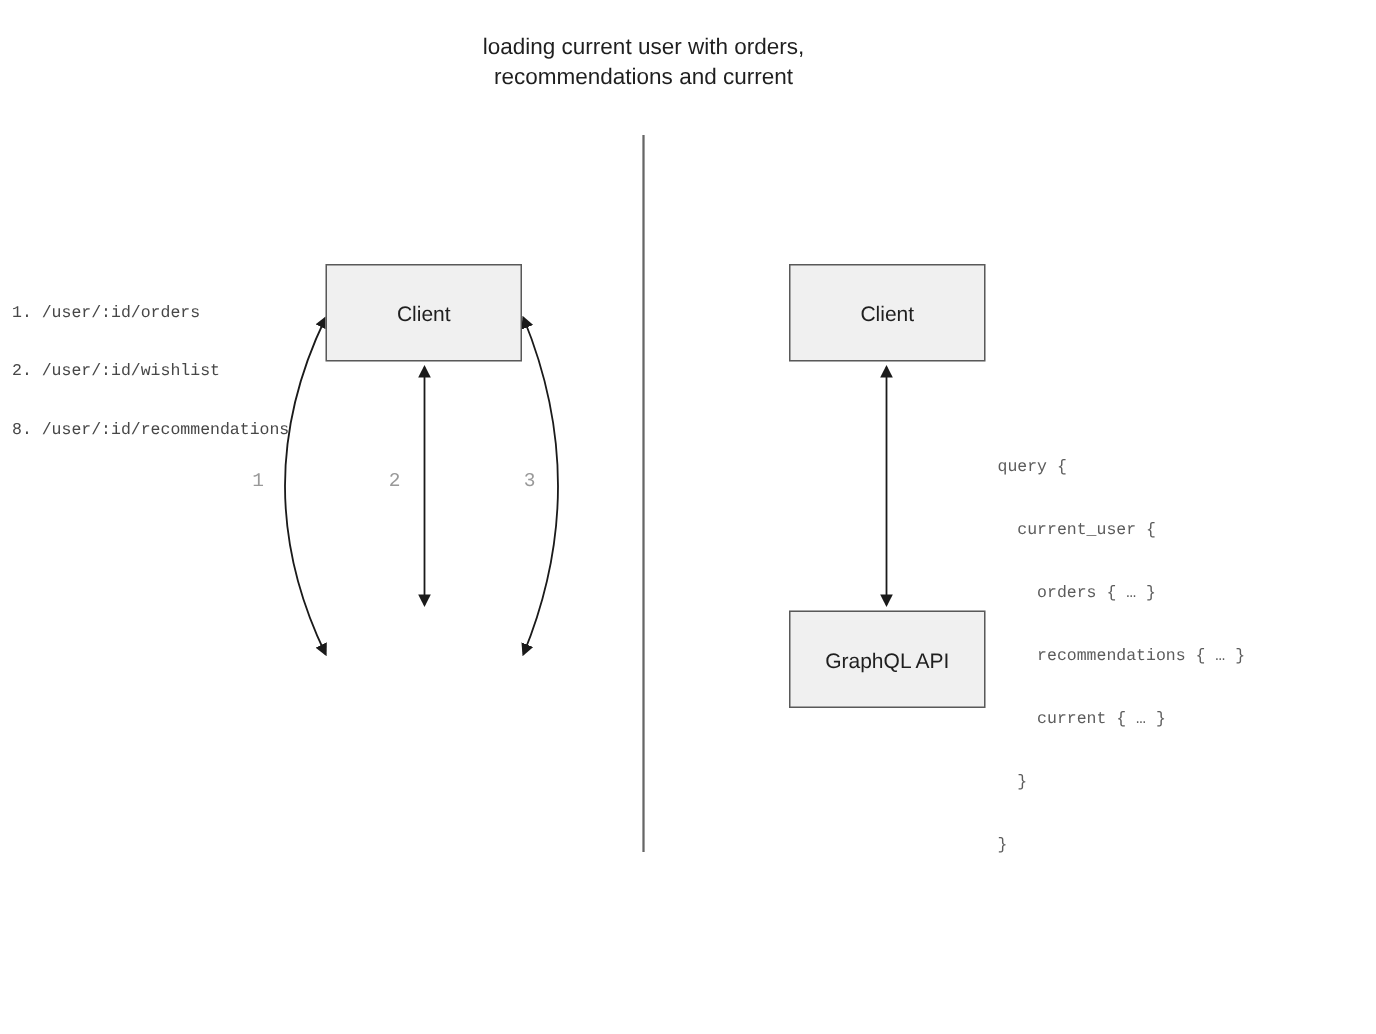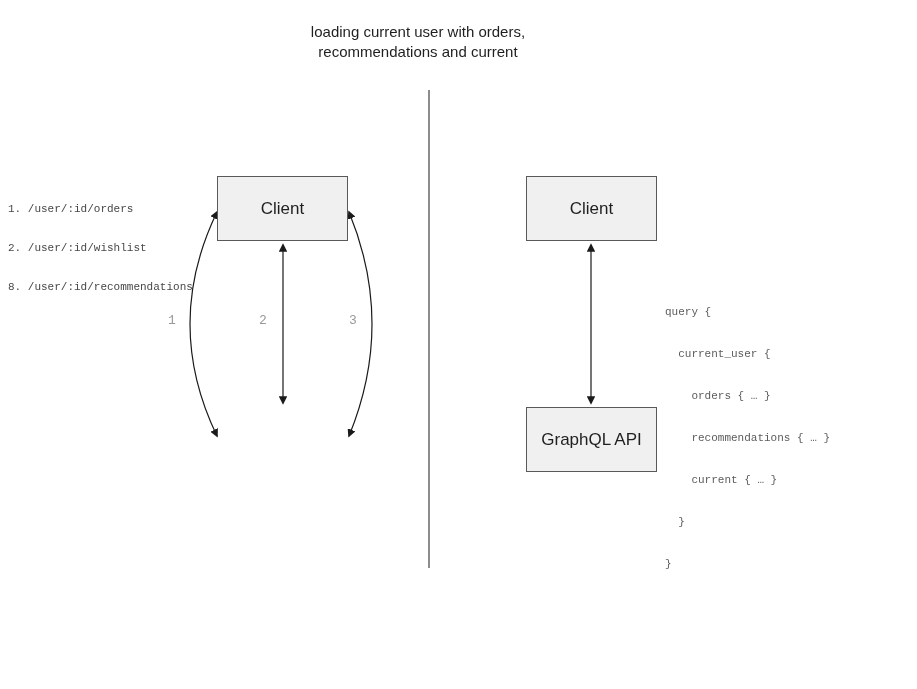--- a/index.html
+++ b/index.html
@@ -10,21 +10,21 @@
   }
   .canvas {
     position: relative;
     width: 917px;
     height: 689px;
     background: #ffffff;
     overflow: hidden;
   }
   .title {
     position: absolute;
-    left: 118px;
+    left: 129px;
     top: 22px;
     width: 600px;
     text-align: center;
     font-size: 15px;
     line-height: 20px;
     color: #1f1f1f;
   }
   .svg-layer {
     position: absolute;
     left: 0;
@@ -34,21 +34,21 @@
   }
   .node-box {
     position: absolute;
     width: 129px;
     height: 63px;
     background: #f0f0f0;
     border: 1px solid #595959;
     display: flex;
     align-items: center;
     justify-content: center;
-    font-size: 17px;
+    font-size: 14px;
     color: #1f1f1f;
   }
   .box-client-left  { left: 217px; top: 176px; }
   .box-rest         { left: 217px; top: 407px; }
   .box-client-right { left: 526px; top: 176px; }
   .box-graphql      { left: 526px; top: 407px; }
 
   .mono {
     font-family: "Liberation Mono", "DejaVu Sans Mono", monospace;
     white-space: pre;

